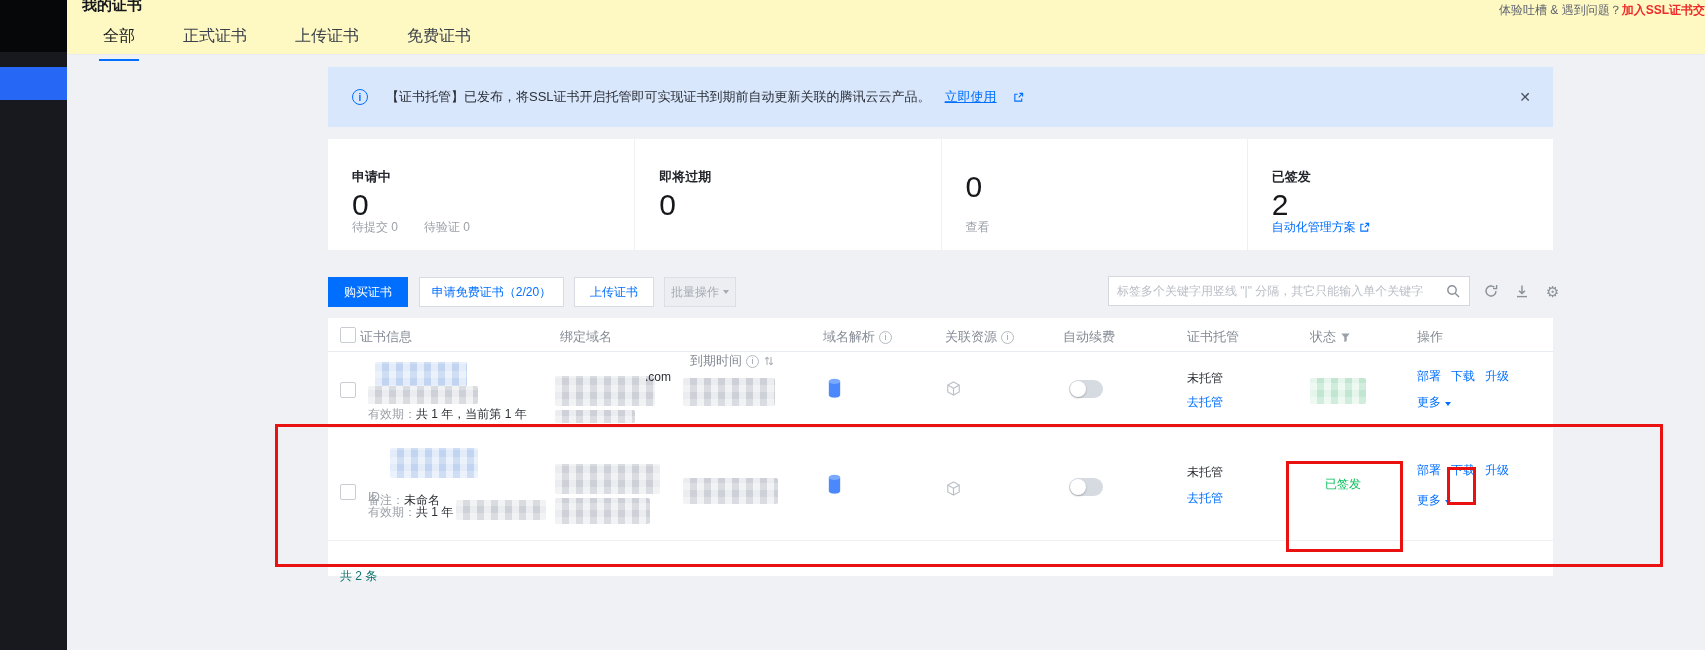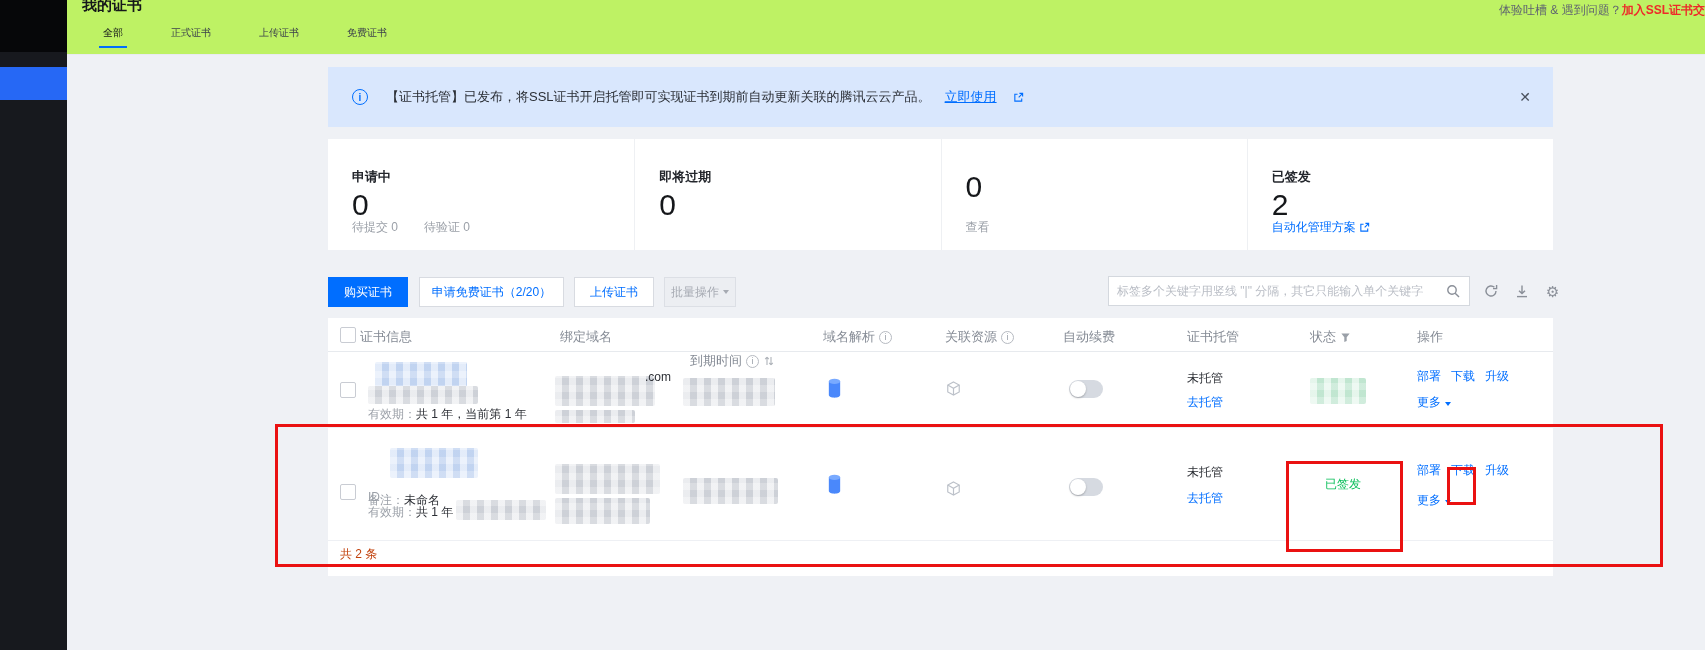--- a/index.html
+++ b/index.html
@@ -7,26 +7,26 @@
   body { font-family:"Liberation Sans","DejaVu Sans",sans-serif; }
   #root { position:relative; width:1705px; height:650px; background:#eff1f5; overflow:hidden; font-size:12px; color:#333; }
   .abs { position:absolute; }
 
   
   .sidebar { position:absolute; left:0; top:0; width:67px; height:650px; background:#17191e; }
   .sidebar-top { position:absolute; left:0; top:0; width:67px; height:52px; background:#060709; }
   .sidebar-active { position:absolute; left:0; top:67px; width:67px; height:33px; background:#2668f5; cursor:pointer; }
 
   
-  .header { position:absolute; left:67px; top:0; width:1638px; height:55px; background:#bef264; border-bottom:1px solid #e9ebf0; }
+  .header { position:absolute; left:67px; top:0; width:1638px; height:55px; background:#fef9c3; border-bottom:1px solid #e9ebf0; }
   .page-title { position:absolute; left:15px; top:-4px; font-size:15px; font-weight:bold; color:#15171a; }
   .feedback { position:absolute; right:-12px; top:2px; font-size:12px; color:#5f6470; white-space:nowrap; }
   .feedback .red { color:#ee2a2a; font-weight:bold; cursor:pointer; }
   .tabs { position:absolute; left:36px; top:26px; display:flex; }
-  .tab { position:relative; margin-right:48px; padding-bottom:8px; font-size:10px; color:#3c414b; cursor:pointer; }
+  .tab { position:relative; margin-right:48px; padding-bottom:14px; font-size:16px; color:#3c414b; cursor:pointer; }
   .tab.active { color:#15171a; }
   .tab.active::after { content:""; position:absolute; left:-4px; right:-4px; bottom:0; height:2px; background:#006eff; }
 
   
   .banner { position:absolute; left:328px; top:67px; width:1225px; height:60px; background:#d9e7fd; display:flex; align-items:center; padding:0 24px; }
   .iinfo { width:16px; height:16px; min-width:16px; border-radius:50%; border:1.3px solid #006eff; color:#006eff; display:inline-flex; align-items:center; justify-content:center; font-size:10px; font-weight:bold; }
   .banner-text { margin-left:18px; font-size:13px; color:#2b2f36; }
   .banner-link { margin-left:14px; font-size:13px; color:#006eff; text-decoration:underline; cursor:pointer; display:inline-flex; align-items:center; gap:16px; }
   .banner-close { position:absolute; right:22px; top:50%; transform:translateY(-50%); font-size:14px; color:#49505c; cursor:pointer; }
 
@@ -82,21 +82,21 @@
   .txt { position:absolute; white-space:nowrap; font-size:12px; }
   .ops { display:flex; gap:10px; }
   .green-txt { color:#0abf5b; }
 
   .toggle { position:absolute; width:34px; height:18px; border-radius:9px; background:#d6dae1; cursor:pointer; }
   .toggle::after { content:""; position:absolute; left:1px; top:1px; width:16px; height:16px; border-radius:50%; background:#fff; box-shadow:0 1px 2px rgba(0,0,0,.25); }
 
   .ginfo { width:13px; height:13px; border-radius:50%; border:1px solid #b6bac1; color:#9aa0a8; display:inline-flex; align-items:center; justify-content:center; font-size:9px; }
 
   
-  .total { position:absolute; left:12px; top:5px; color:#c2410c; }
+  .total { position:absolute; left:12px; top:27px; color:#0f766e; }
   .pager { position:absolute; right:14px; top:6px; display:flex; align-items:center; gap:10px; font-size:12px; color:#2c2f35; }
   .psize { display:flex; align-items:center; cursor:pointer; }
   .pgroup { display:flex; align-items:center; background:#f3f5f8; border:1px solid #e2e5ea; height:24px; }
   .pbtn { width:24px; height:100%; display:flex; align-items:center; justify-content:center; gap:1px; cursor:pointer; border-right:1px solid #e8eaee; }
   .pbtn:last-child { border-right:0; border-left:1px solid #e8eaee; }
   .pinput { width:54px; height:100%; background:#fff; border:0; border-left:1px solid #e2e5ea; border-right:1px solid #e2e5ea; text-align:center; font-size:12px; color:#2c2f35; outline:none; }
   .plabel { padding:0 7px; color:#2c2f35; }
   .tri-l { width:0; height:0; border-top:4px solid transparent; border-bottom:4px solid transparent; border-right:5px solid #b9bec6; }
   .tri-r { width:0; height:0; border-top:4px solid transparent; border-bottom:4px solid transparent; border-left:5px solid #b9bec6; }
   .vbar { width:2px; height:8px; background:#b9bec6; }

